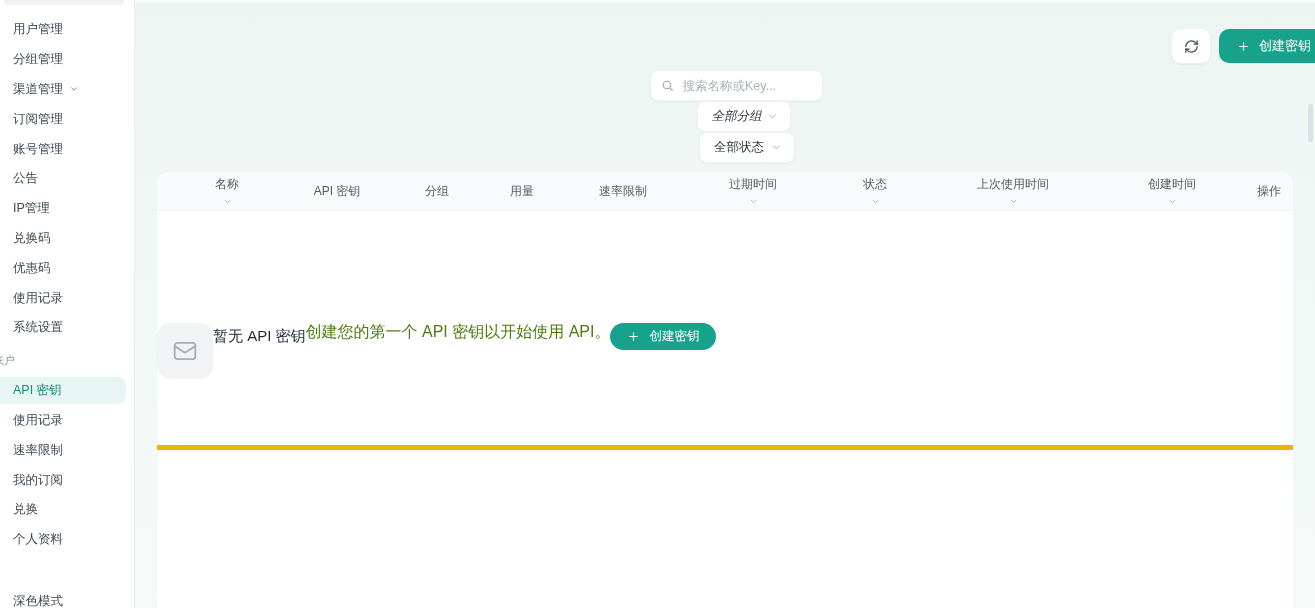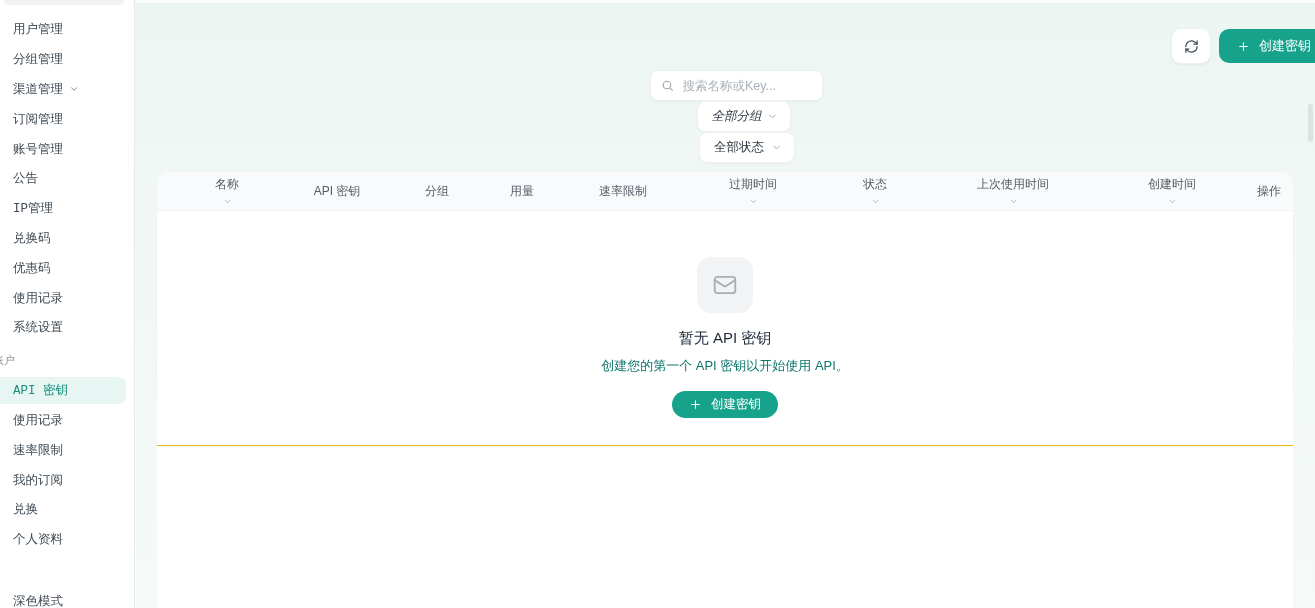--- a/index.html
+++ b/index.html
@@ -17,21 +17,21 @@
     display:flex; flex-direction:column; padding-top:15px; position:relative;
   }
   .sidebar-top-sliver {
     position:absolute; top:0; left:4px; right:10px; height:5px;
     background:#f1f3f5; border-radius:0 0 4px 4px;
   }
   .nav { display:flex; flex-direction:column; }
   .nav-item {
     height:29.8px; display:flex; align-items:center; padding-left:13px;
     font-size:12.5px; color:#3f4a54; cursor:pointer; margin-right:8px;
-    border-radius:0 8px 8px 0; white-space:nowrap;font-family:Liberation Mono, monospace;
+    border-radius:0 8px 8px 0; white-space:nowrap;
   }
   .nav-item.active { background:#e7f6f2; color:#178f7b; height:27px; margin-top:1px; margin-bottom:1.8px; }
   .nav-chevron { width:10px; height:10px; margin-left:6px; stroke:#6b7280; fill:none; stroke-width:2; stroke-linecap:round; stroke-linejoin:round; }
   .section-label {
     margin:7px 0 4px -7px; height:22px; display:flex; align-items:center;
     font-size:11px; color:#8a929b; white-space:nowrap;
   }
   .darkmode-item {
     margin-top:auto; margin-bottom:-4px; height:22px; display:flex; align-items:center;
     padding-left:13px; font-size:12.5px; color:#3f4a54; cursor:pointer; white-space:nowrap;
@@ -99,28 +99,28 @@
   .thead div:nth-of-type(3){width:88px}
   .thead div:nth-of-type(4){width:82px}
   .thead div:nth-of-type(5){width:120px}
   .thead div:nth-of-type(6){width:140px}
   .thead div:nth-of-type(7){width:104px}
   .thead div:nth-of-type(8){width:172px}
   .thead div:nth-of-type(9){width:146px}
   .thead div:nth-of-type(10){flex:1}
   .sort-chevron { width:9px; height:9px; stroke:#9aa1a9; fill:none; stroke-width:2; stroke-linecap:round; stroke-linejoin:round; }
 
-  .tbody { height:234px; border-bottom:1px solid #eab308; display:flex; flex-direction:column; align-items:center; flex:none; }
+  .tbody { height:234px; border-bottom:5px solid #eab308; display:flex; flex-direction:row; align-items:center; flex:none; }
   .empty-icon-box {
     margin-top:46px; width:56px; height:56px; background:#f1f3f5; border-radius:14px;
     display:flex; align-items:center; justify-content:center;
   }
   .empty-icon-box svg { width:26px; height:26px; stroke:#a8afb8; fill:none; stroke-width:1.7; stroke-linecap:round; stroke-linejoin:round; }
   .empty-title { margin-top:16px; font-size:15px; font-weight:500; color:#1f2937; }
-  .empty-subtitle { margin-top:9px; font-size:13px; color:#0f766e; }
+  .empty-subtitle { margin-top:9px; font-size:16px; color:#4d7c0f; }
   .empty-btn {
     margin-top:16px; display:flex; align-items:center; gap:9px; height:27px; padding:0 17px;
     background:#17a28b; color:#fff; border:none; border-radius:14px; font-size:12.5px;
     font-family:"Liberation Sans", sans-serif; cursor:pointer;
   }
   .card-rest { flex:1; background:#fff; }
 
   .scrollbar-thumb {
     position:absolute; right:2px; top:104px; width:5px; height:38px;
     background:#dde1e5; border-radius:3px;

